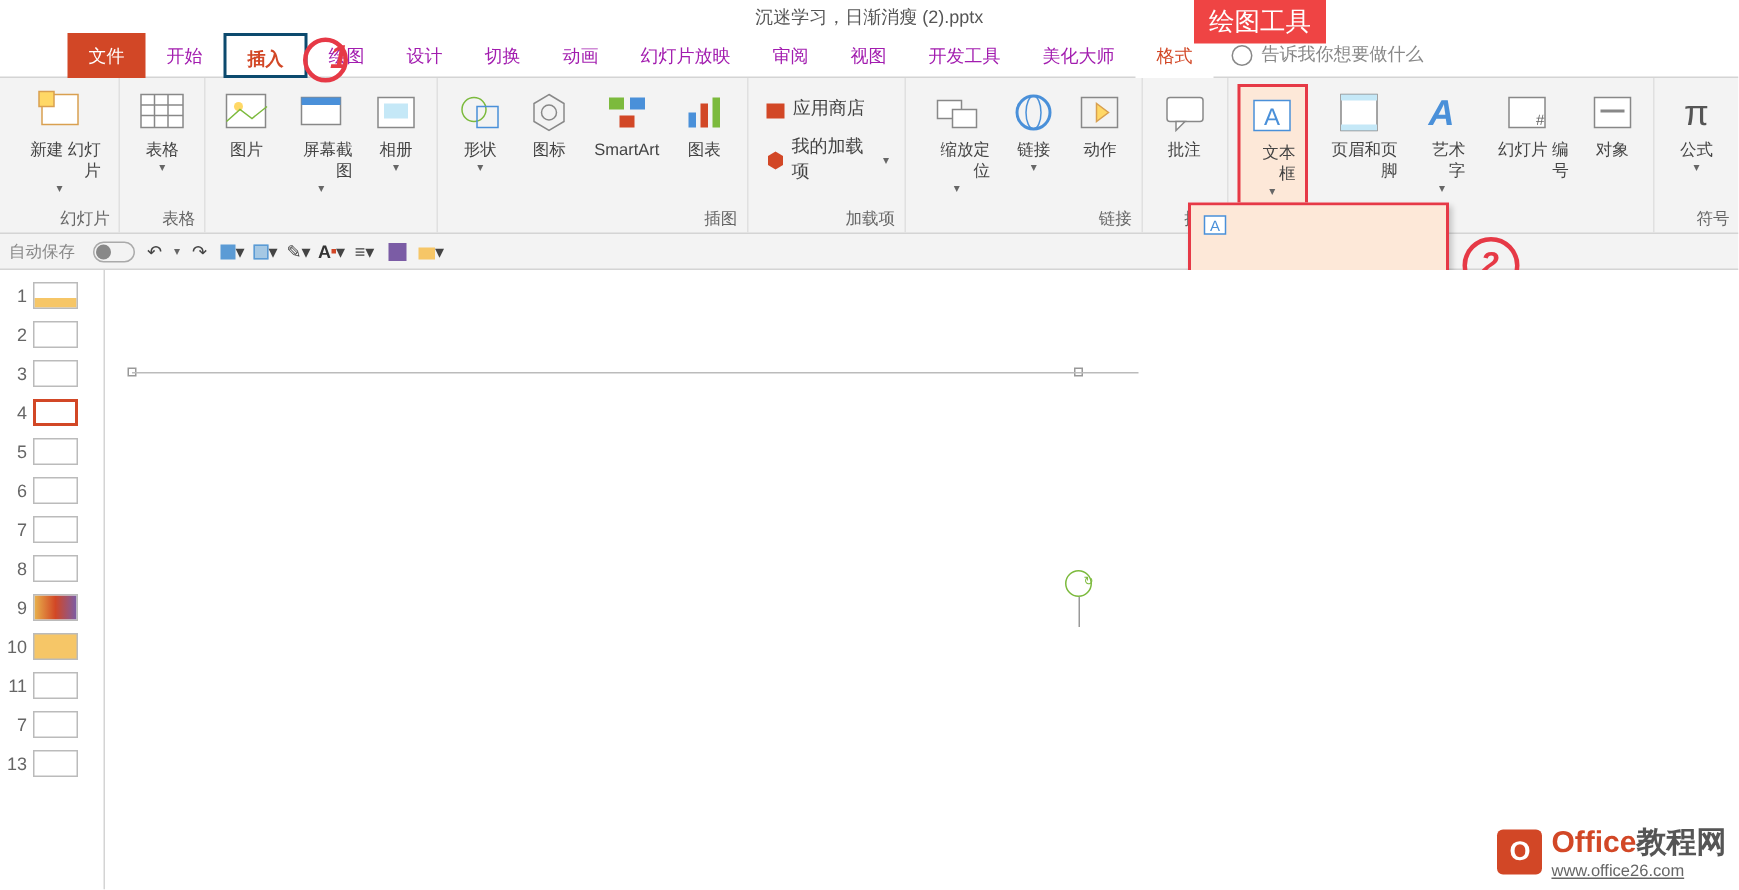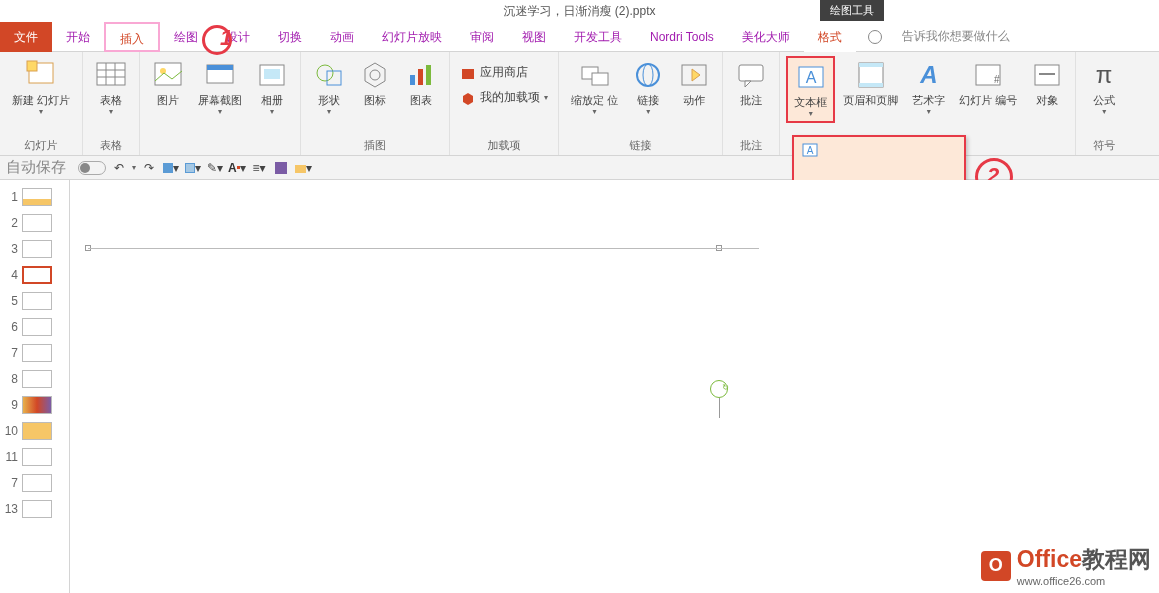--- a/index.html
+++ b/index.html
@@ -1,68 +1,68 @@
 <!DOCTYPE html>
 <html><head>
   <meta charset="utf-8">
   <style>
     * { margin: 0; padding: 0; box-sizing: border-box; font-family: "Microsoft YaHei", "Segoe UI", sans-serif; }
     body { width: 1159px; height: 593px; background: #fff; font-size: 12px; color: #444; overflow: hidden; position: relative; }
     
     .title-bar { height: 22px; display: flex; justify-content: center; align-items: center; font-size: 12px; color: #555; position: relative; }
-    .tool-tab { position: absolute; right: 275px; top: 0; background: #404040; color: #fff; padding: 3px 10px; font-size: 11px; }
-    
-    .tabs { height: 30px; display: flex; align-items: center; border-bottom: 1px solid #d4d4d4; }
+    .tool-tab { position: absolute; right: 275px; top: 0; background: #ef4444; color: #fff; padding: 3px 10px; font-size: 17px; }
+    
+    .tabs { height: 30px; display: flex; align-items: center; border-bottom: 1px solid #d4d4d4; padding-left: 45px; }
     .tab { padding: 0 14px; height: 30px; line-height: 30px; cursor: pointer; color: #a21caf; }
     .tab.file { background: #d24726; color: #fff; }
     .tab.active { color: #d24726; }
     .tab.format-active { background: #fff; color: #d24726; }
-    .highlight-red { border: 2px solid #f9a8d4; }
-    .tell-me { margin-left: 12px; color: #888; display: flex; align-items: center; gap: 20px; }
+    .highlight-red { border: 2px solid #0c4a6e; font-weight: bold; }
+    .tell-me { margin-left: 12px; color: #888; display: flex; align-items: center; gap: 6px; }
     .bulb { width: 14px; height: 14px; border: 1.5px solid #888; border-radius: 50%; display: inline-block; position: relative; }
     
     .ribbon { height: 104px; background: #f3f3f3; border-bottom: 1px solid #d4d4d4; display: flex; }
     .group { display: flex; flex-direction: column; border-right: 1px solid #e0e0e0; padding: 4px 6px 2px 6px; }
     .group-body { display: flex; align-items: flex-start; flex: 1; gap: 2px; }
-    .group-label { text-align: center; font-size: 11px; color: #666; padding-top: 2px; }
+    .group-label { text-align: right; font-size: 11px; color: #666; padding-top: 2px; }
     .btn-v { display: flex; flex-direction: column; align-items: center; padding: 3px 6px; cursor: pointer; min-width: 42px; }
     .btn-v .ico { width: 32px; height: 32px; margin-bottom: 2px; }
     .btn-v .txt { font-size: 11px; line-height: 14px; text-align: right; }
     .btn-h { display: flex; align-items: center; padding: 2px 4px; cursor: pointer; gap: 4px; }
     .btn-h .ico-s { width: 16px; height: 16px; }
     .arrow-down { font-size: 8px; color: #666; }
     .highlight-box { border: 2px solid #e63946; background: #fde8d8; }
     
     .dropdown { position: absolute; left: 792px; top: 135px; width: 174px; background: #fff; border: 1px solid #c0c0c0; box-shadow: 2px 2px 4px rgba(0,0,0,0.2); }
     .dropdown-border { border: 2px solid #e63946; }
     .dd-item { display: flex; align-items: center; padding: 5px 8px; gap: 6px; cursor: pointer; }
     .dd-item.hi { background: #fde8d8; }
     
     .qat { height: 24px; background: #f3f3f3; border-bottom: 1px solid #d4d4d4; display: flex; align-items: center; padding: 0 6px; gap: 4px; }
-    .qat-label { color: #888; font-size: 15px; margin-right: 8px; }
+    .qat-label { color: #888; font-size: 11px; margin-right: 8px; }
     .toggle { width: 28px; height: 14px; border: 1px solid #aaa; border-radius: 7px; position: relative; }
     .toggle .knob { width: 10px; height: 10px; background: #888; border-radius: 50%; position: absolute; left: 1px; top: 1px; }
     .qat-btn { width: 18px; height: 18px; display: flex; align-items: center; justify-content: center; cursor: pointer; font-size: 12px; }
     .mini-sw { width: 10px; height: 10px; display: inline-block; }
     
     .workspace { display: flex; height: calc(100% - 180px); }
     .thumbs { width: 70px; border-right: 1px solid #d4d4d4; overflow: hidden; padding: 4px 2px; }
     .thumb { display: flex; align-items: center; gap: 4px; padding: 4px 2px; }
     .thumb-num { width: 14px; text-align: right; color: #666; }
     .thumb-rect { width: 30px; height: 18px; border: 1px solid #bbb; background: #fff; }
     .thumb.sel .thumb-rect { border: 2px solid #d24726; }
     
     .canvas { flex: 1; position: relative; background: #fff; }
     .circle-anno { position: absolute; border: 3px solid #e63946; border-radius: 50%; }
     .num-anno { position: absolute; color: #e63946; font-size: 22px; font-weight: bold; font-style: italic; }
     
     .watermark { position: absolute; right: 8px; bottom: 6px; display: flex; align-items: center; gap: 6px; }
     .office-logo { width: 30px; height: 30px; background: #d24726; border-radius: 4px; display: flex; align-items: center; justify-content: center; color: #fff; font-weight: bold; font-size: 18px; }
-    .wm-text1 { color: #d24726; font-weight: bold; font-size: 23px; }
-    .wm-text2 { color: #666; font-size: 11px; display: block; }
+    .wm-text1 { color: #d24726; font-weight: bold; font-size: 20px; }
+    .wm-text2 { color: #666; font-size: 11px; display: block; text-decoration: underline; }
     
     .rot-handle { position: absolute; left: 640px; top: 200px; }
     .rot-circle { width: 18px; height: 18px; border: 1.5px solid #7cba3d; border-radius: 50%; position: relative; }
     .rot-arrow { position: absolute; right: -2px; top: 2px; font-size: 8px; color: #7cba3d; }
     .rot-line { width: 1px; height: 20px; background: #999; margin: 0 auto; }
     .sel-dot { width: 6px; height: 6px; border: 1px solid #999; background: #fff; position: absolute; }
   </style>
 </head>
 <body>
 
@@ -76,21 +76,20 @@
   <div class="tab">开始</div>
   <div class="tab active highlight-red">插入</div>
   <div class="tab">绘图</div>
   <div class="tab">设计</div>
   <div class="tab">切换</div>
   <div class="tab">动画</div>
   <div class="tab">幻灯片放映</div>
   <div class="tab">审阅</div>
   <div class="tab">视图</div>
   <div class="tab">开发工具</div>
-  <div class="tab">Nordri Tools</div>
   <div class="tab">美化大师</div>
   <div class="tab format-active">格式</div>
   <div class="tell-me">
     <span class="bulb"></span>
     <span>告诉我你想要做什么</span>
   </div>
 </div>
 
 <div class="circle-anno" style="left:202px; top:25px; width:30px; height:30px;"></div>
 <div class="num-anno" style="left:220px; top:25px;">1</div>
@@ -166,20 +165,28 @@
           </svg>
         <span class="txt">形状</span>
         <span class="arrow-down">▾</span>
       </div>
       <div class="btn-v">
         <svg class="ico">
             <polygon points="16,4 26,10 26,22 16,28 6,22 6,10" fill="none" stroke="#888"></polygon>
             <circle cx="16" cy="16" r="5" fill="none" stroke="#888"></circle>
           </svg>
         <span class="txt">图标</span>
+      </div>
+      <div class="btn-v">
+        <svg class="ico">
+            <rect x="4" y="6" width="10" height="8" fill="#7cba3d"></rect>
+            <rect x="18" y="6" width="10" height="8" fill="#4a90d9"></rect>
+            <rect x="11" y="18" width="10" height="8" fill="#d24726"></rect>
+          </svg>
+        <span class="txt">SmartArt</span>
       </div>
       <div class="btn-v">
         <svg class="ico">
             <rect x="5" y="16" width="5" height="10" fill="#4a90d9"></rect>
             <rect x="13" y="10" width="5" height="16" fill="#d24726"></rect>
             <rect x="21" y="6" width="5" height="20" fill="#7cba3d"></rect>
           </svg>
         <span class="txt">图表</span>
       </div>
     </div>

